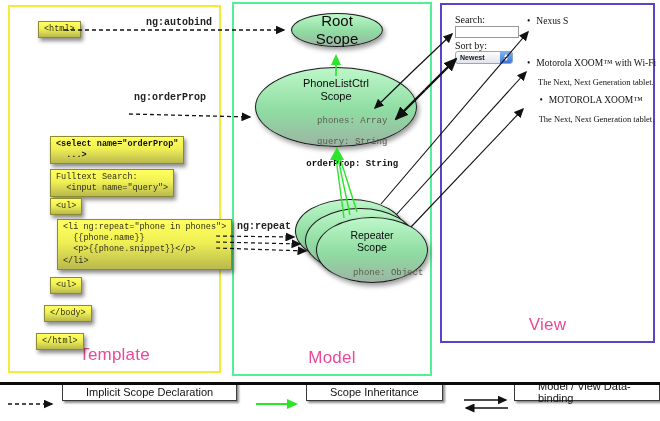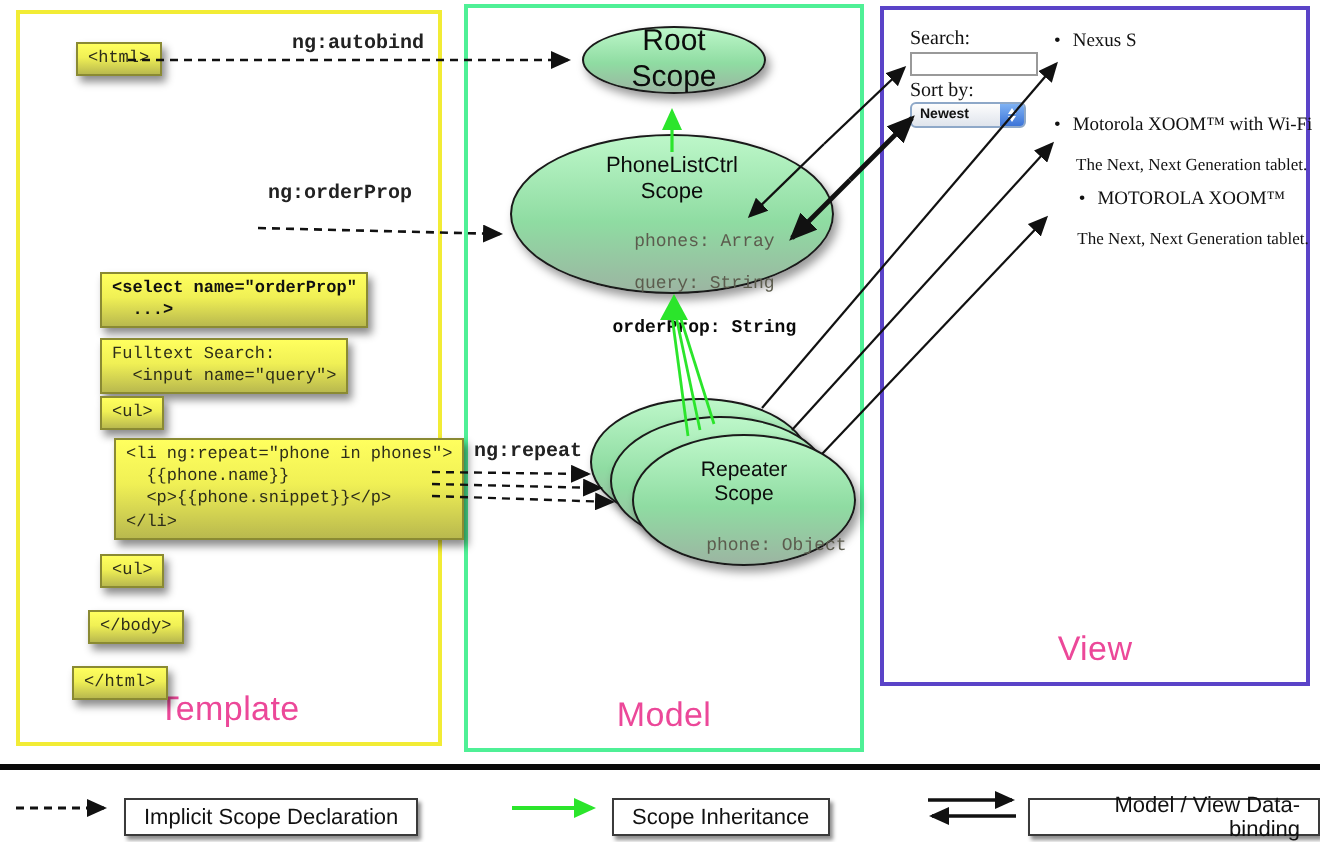--- a/index.html
+++ b/index.html
@@ -49,23 +49,23 @@
   .tri-up   { width:0; height:0; border-left:2.5px solid transparent; border-right:2.5px solid transparent; border-bottom:3px solid #fff; }
   .tri-down { width:0; height:0; border-left:2.5px solid transparent; border-right:2.5px solid transparent; border-top:3px solid #fff; }
 
   .view-item { position:absolute; left:527px; width:128px; z-index:2;
                font-family:"Liberation Serif", serif; color:#111; }
   .view-item-title { font-size:9.5px; white-space:nowrap; }
   .view-item-title .dot { margin-right:6px; }
   .view-item-desc { font-size:8.5px; margin-top:9px; margin-left:11px; white-space:nowrap; }
 
   
-  .legend-box { position:absolute; top:399px; height:19px; background:#fff; border:1px solid #3a3a3a;
+  .legend-box { position:absolute; top:382px; height:19px; background:#fff; border:1px solid #3a3a3a;
                 box-shadow:1.5px 2px 2px rgba(0,0,0,.45); display:flex; align-items:center;
-                padding:0 9px; font-size:11px; color:#111; z-index:2;text-align:right; }
+                padding:0 23px; font-size:11px; color:#111; z-index:2; }
 
   svg.overlay { position:absolute; left:0; top:0; z-index:5; pointer-events:none; }
 </style>
 </head>
 <body>
 
 <div id="stage">
 
   <div class="col col-template">
     <div class="col-label">Template</div>

